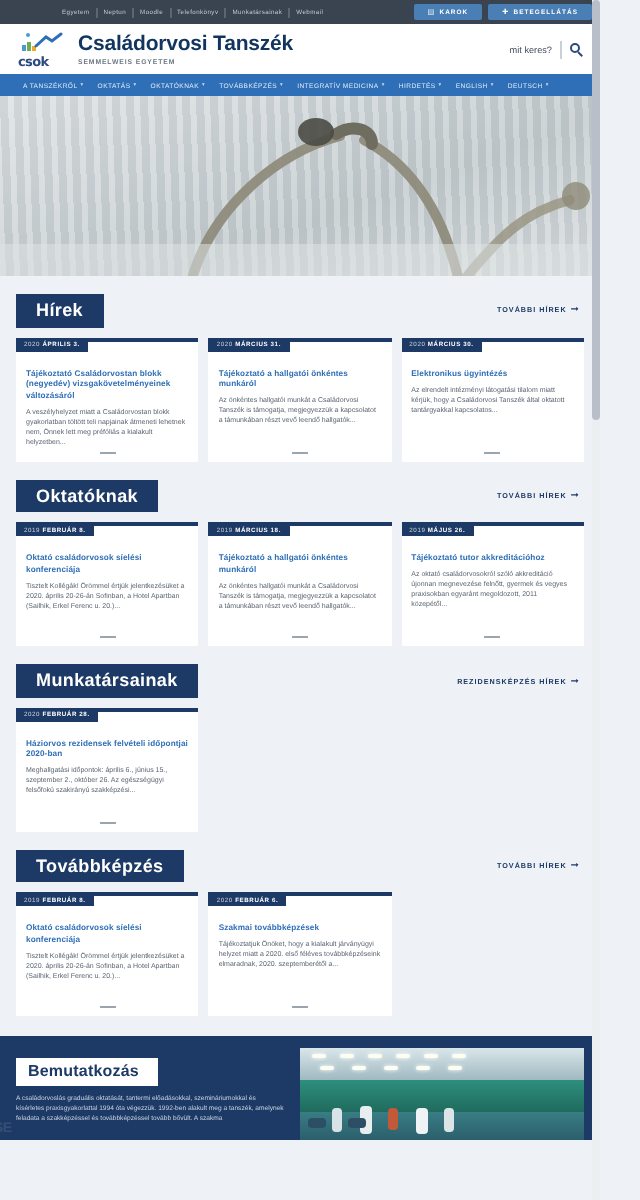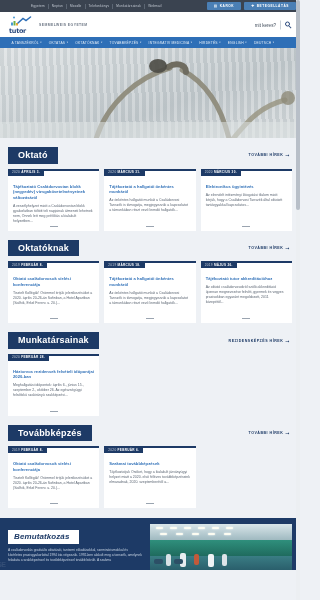--- a/index.html
+++ b/index.html
@@ -144,21 +144,20 @@
   .intro {
     margin-top: 10px; background: #1d3a66; position: relative;
     height: 52px; overflow: hidden;
   }
   .intro-inner { display: flex; height: 100%; }
   .intro-left { width: 150px; padding: 7px 8px 0 8px; position: relative; }
   .intro-title {
     background: #fff; color: #1d3a66; font-size: 8px; font-weight: bold;
     display: inline-block; padding: 2.5px 10px 3px 6px; letter-spacing: .1px;
     line-height: 9px;
-    font-style: italic;
   }
   .intro-text {
     margin-top: 4px; font-size: 3.3px; color: #c7d3e2; line-height: 4.8px;
   }
   .intro-wm {
     position: absolute; left: -3px; bottom: 2px;
     font-size: 7px; font-weight: bold; color: rgba(255,255,255,.10);
     letter-spacing: -0.3px;
   }
   .intro-right { flex: 1; position: relative; padding: 6px 8px 6px 0; }
@@ -221,23 +220,24 @@
 
   <div class="brandbar">
     <div class="logo">
       <svg class="mark" viewBox="0 0 44 22">
         <rect x="2" y="13" width="4" height="6" fill="#4a9ad4"></rect>
         <rect x="7" y="10" width="4" height="9" fill="#6ab04c"></rect>
         <rect x="12" y="14" width="4" height="5" fill="#f0a92b"></rect>
         <path d="M16 14 L26 5 L32 9 L41 2" stroke="#2e6fb7" stroke-width="3" fill="none" stroke-linecap="round"></path>
         <circle cx="8" cy="3" r="2" fill="#4a9ad4"></circle>
       </svg>
-      <span class="csok">tutor</span>
+      <span class="csok">csok</span>
     </div>
     <div class="brand-text">
+      <div class="brand-title">Családorvosi Tanszék</div>
       <div class="brand-sub">SEMMELWEIS EGYETEM</div>
     </div>
     <div class="search-area">
       <span class="search-label">mit keres?</span>
       <span class="search-divider"></span>
       <span class="search-icon">
         <span class="ring"></span>
         <span class="stem"></span>
       </span>
     </div>
@@ -286,21 +286,21 @@
       <path d="M168 19 C176 14, 186 16, 186 24" stroke="#6f6c60" stroke-width="6" fill="none" stroke-linecap="round"></path>
       <ellipse cx="158" cy="18" rx="9" ry="7" fill="#4b4a44" opacity=".9"></ellipse>
       <path d="M232 92 C250 70, 262 58, 285 52" stroke="#9a9684" stroke-width="5" fill="none" stroke-linecap="round" opacity=".85"></path>
       <circle cx="288" cy="50" r="7" fill="#8f8b79" opacity=".8"></circle>
       <rect x="0" y="74" width="300" height="16" fill="#dfe3e4" opacity=".55"></rect>
     </svg>
   </div>
 
   <div class="section">
     <div class="sec-head">
-      <div class="sec-title">Oktató</div>
+      <div class="sec-title">Hírek</div>
       <div class="sec-more">
         <span>TOVÁBBI HÍREK</span>
         <span class="arr">➞</span>
       </div>
     </div>
     <div class="cards">
       <div class="card">
         <div class="card-date"><span class="yr">2020</span> <span>ÁPRILIS 3.</span></div>
         <div class="card-title">Tájékoztató Családorvostan blokk (negyedév) vizsgakövetelményeinek változásáról</div>
         <div class="card-body">A veszélyhelyzet miatt a Családorvostan blokk gyakorlatban töltött teli napjainak átmeneti lehetnek nem, Önnek lett meg préfóliás a kialakult helyzetben...</div>

